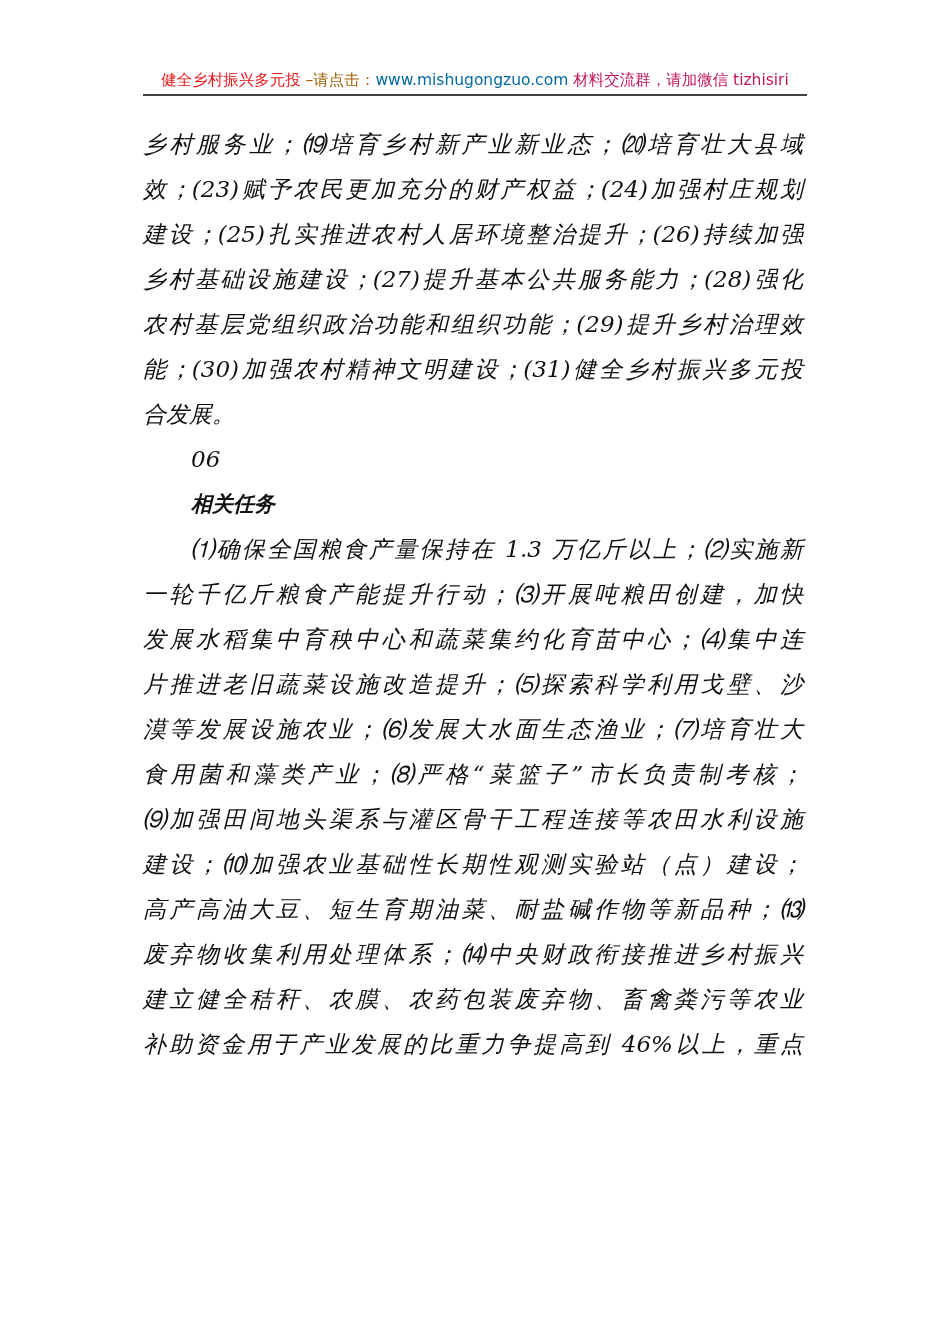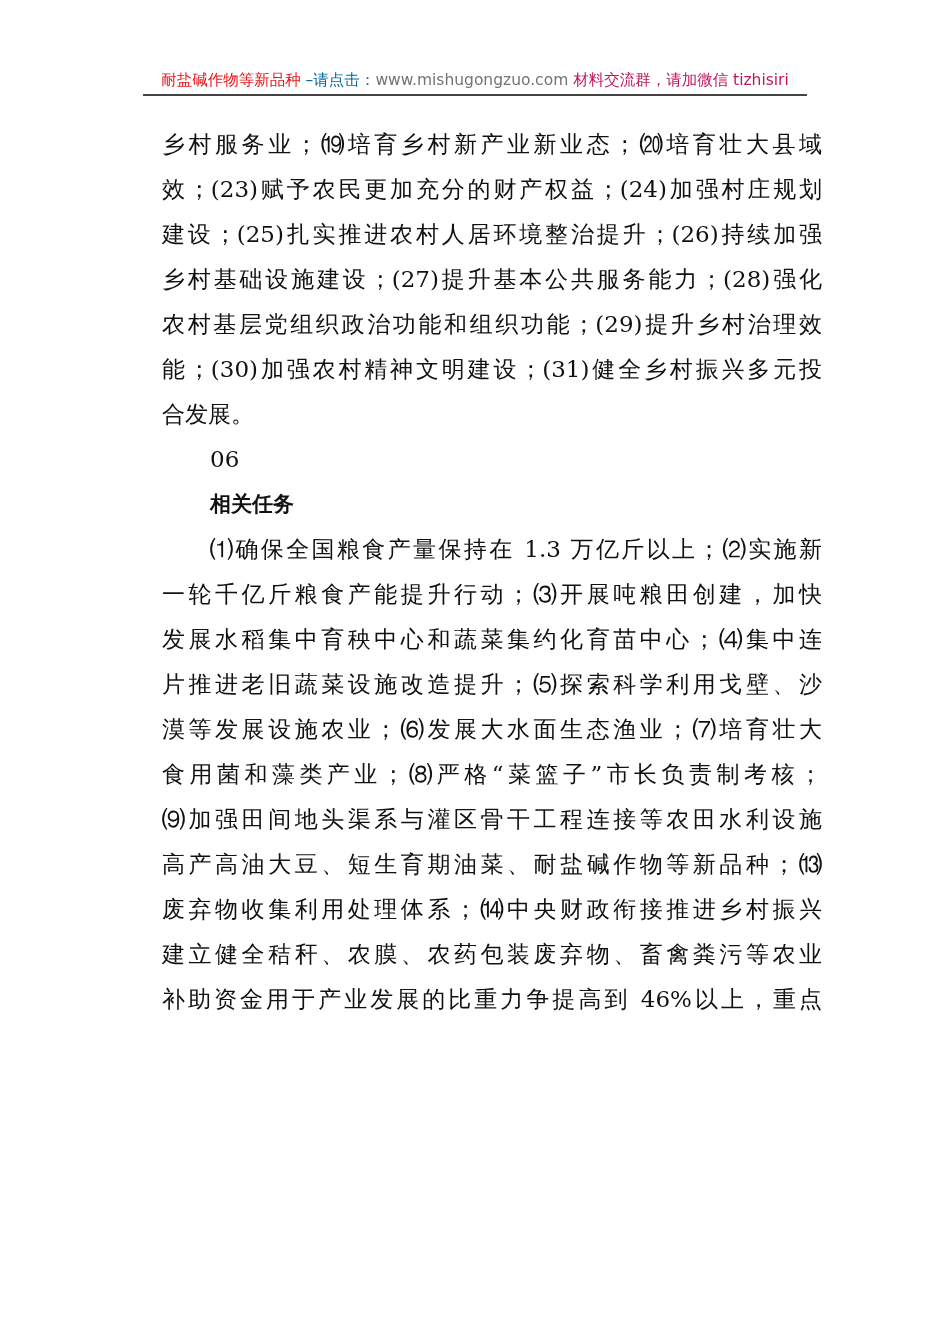--- a/index.html
+++ b/index.html
@@ -23,29 +23,30 @@
       height: 26px;
       border-bottom: 2px solid #444444;
       font-family: "DejaVu Sans", "Liberation Sans", sans-serif;
       font-size: 15.5px;
       line-height: 24px;
       white-space: nowrap;
       overflow: hidden;
       text-align: center;
     }
     .page-header .brand { color: #e8161a; }
-    .page-header .lead { color: #0369a1; text-align: center; }
-    .page-header .site { color: #737373; text-decoration: none; }
+    .page-header .lead { color: #a16207; text-align: center; }
+    .page-header .site { color: #0369a1; text-decoration: none; }
     .page-header .tail { color: #be185d; text-align: right; }
 
     .content {
       position: absolute;
-      left: 162px;
+      left: 143px;
       top: 122px;
       width: 660px;
+      font-style: italic;
     }
     .line {
       height: 45px;
       line-height: 45px;
       font-size: 23px;
       white-space: nowrap;
       text-align: justify;
       text-align-last: justify;
       letter-spacing: 0;
     }
@@ -67,21 +68,21 @@
       font-size: 23px;
     }
     .para-first {
       padding-left: 48px;
     }
   </style>
 </head>
 <body>
 
 <div class="page-header">
-  <span class="brand">耐盐碱作物等新品种</span><span class="lead"> –请点击：</span><span class="site">www.mishugongzuo.com</span><span class="tail"> 材料交流群，请加微信 tizhisiri</span>
+  <span class="brand">健全乡村振兴多元投</span><span class="lead"> –请点击：</span><span class="site">www.mishugongzuo.com</span><span class="tail"> 材料交流群，请加微信 tizhisiri</span>
 </div>
 
 <div class="content">
   <div>
     <div class="line">乡村服务业；⒆培育乡村新产业新业态；⒇培育壮大县域</div>
     <div class="line">效；(23)赋予农民更加充分的财产权益；(24)加强村庄规划</div>
     <div class="line">建设；(25)扎实推进农村人居环境整治提升；(26)持续加强</div>
     <div class="line">乡村基础设施建设；(27)提升基本公共服务能力；(28)强化</div>
     <div class="line">农村基层党组织政治功能和组织功能；(29)提升乡村治理效</div>
     <div class="line">能；(30)加强农村精神文明建设；(31)健全乡村振兴多元投</div>
@@ -92,18 +93,19 @@
   <div class="heading">相关任务</div>
 
   <div>
     <div class="line para-first">⑴确保全国粮食产量保持在 1.3 万亿斤以上；⑵实施新</div>
     <div class="line">一轮千亿斤粮食产能提升行动；⑶开展吨粮田创建，加快</div>
     <div class="line">发展水稻集中育秧中心和蔬菜集约化育苗中心；⑷集中连</div>
     <div class="line">片推进老旧蔬菜设施改造提升；⑸探索科学利用戈壁、沙</div>
     <div class="line">漠等发展设施农业；⑹发展大水面生态渔业；⑺培育壮大</div>
     <div class="line">食用菌和藻类产业；⑻严格“菜篮子”市长负责制考核；</div>
     <div class="line">⑼加强田间地头渠系与灌区骨干工程连接等农田水利设施</div>
+    <div class="line">建设；⑽加强农业基础性长期性观测实验站（点）建设；</div>
     <div class="line">高产高油大豆、短生育期油菜、耐盐碱作物等新品种；⒀</div>
     <div class="line">废弃物收集利用处理体系；⒁中央财政衔接推进乡村振兴</div>
     <div class="line">建立健全秸秆、农膜、农药包装废弃物、畜禽粪污等农业</div>
     <div class="line">补助资金用于产业发展的比重力争提高到 46%以上，重点</div>
   </div>
 </div>
 
 </body></html>

